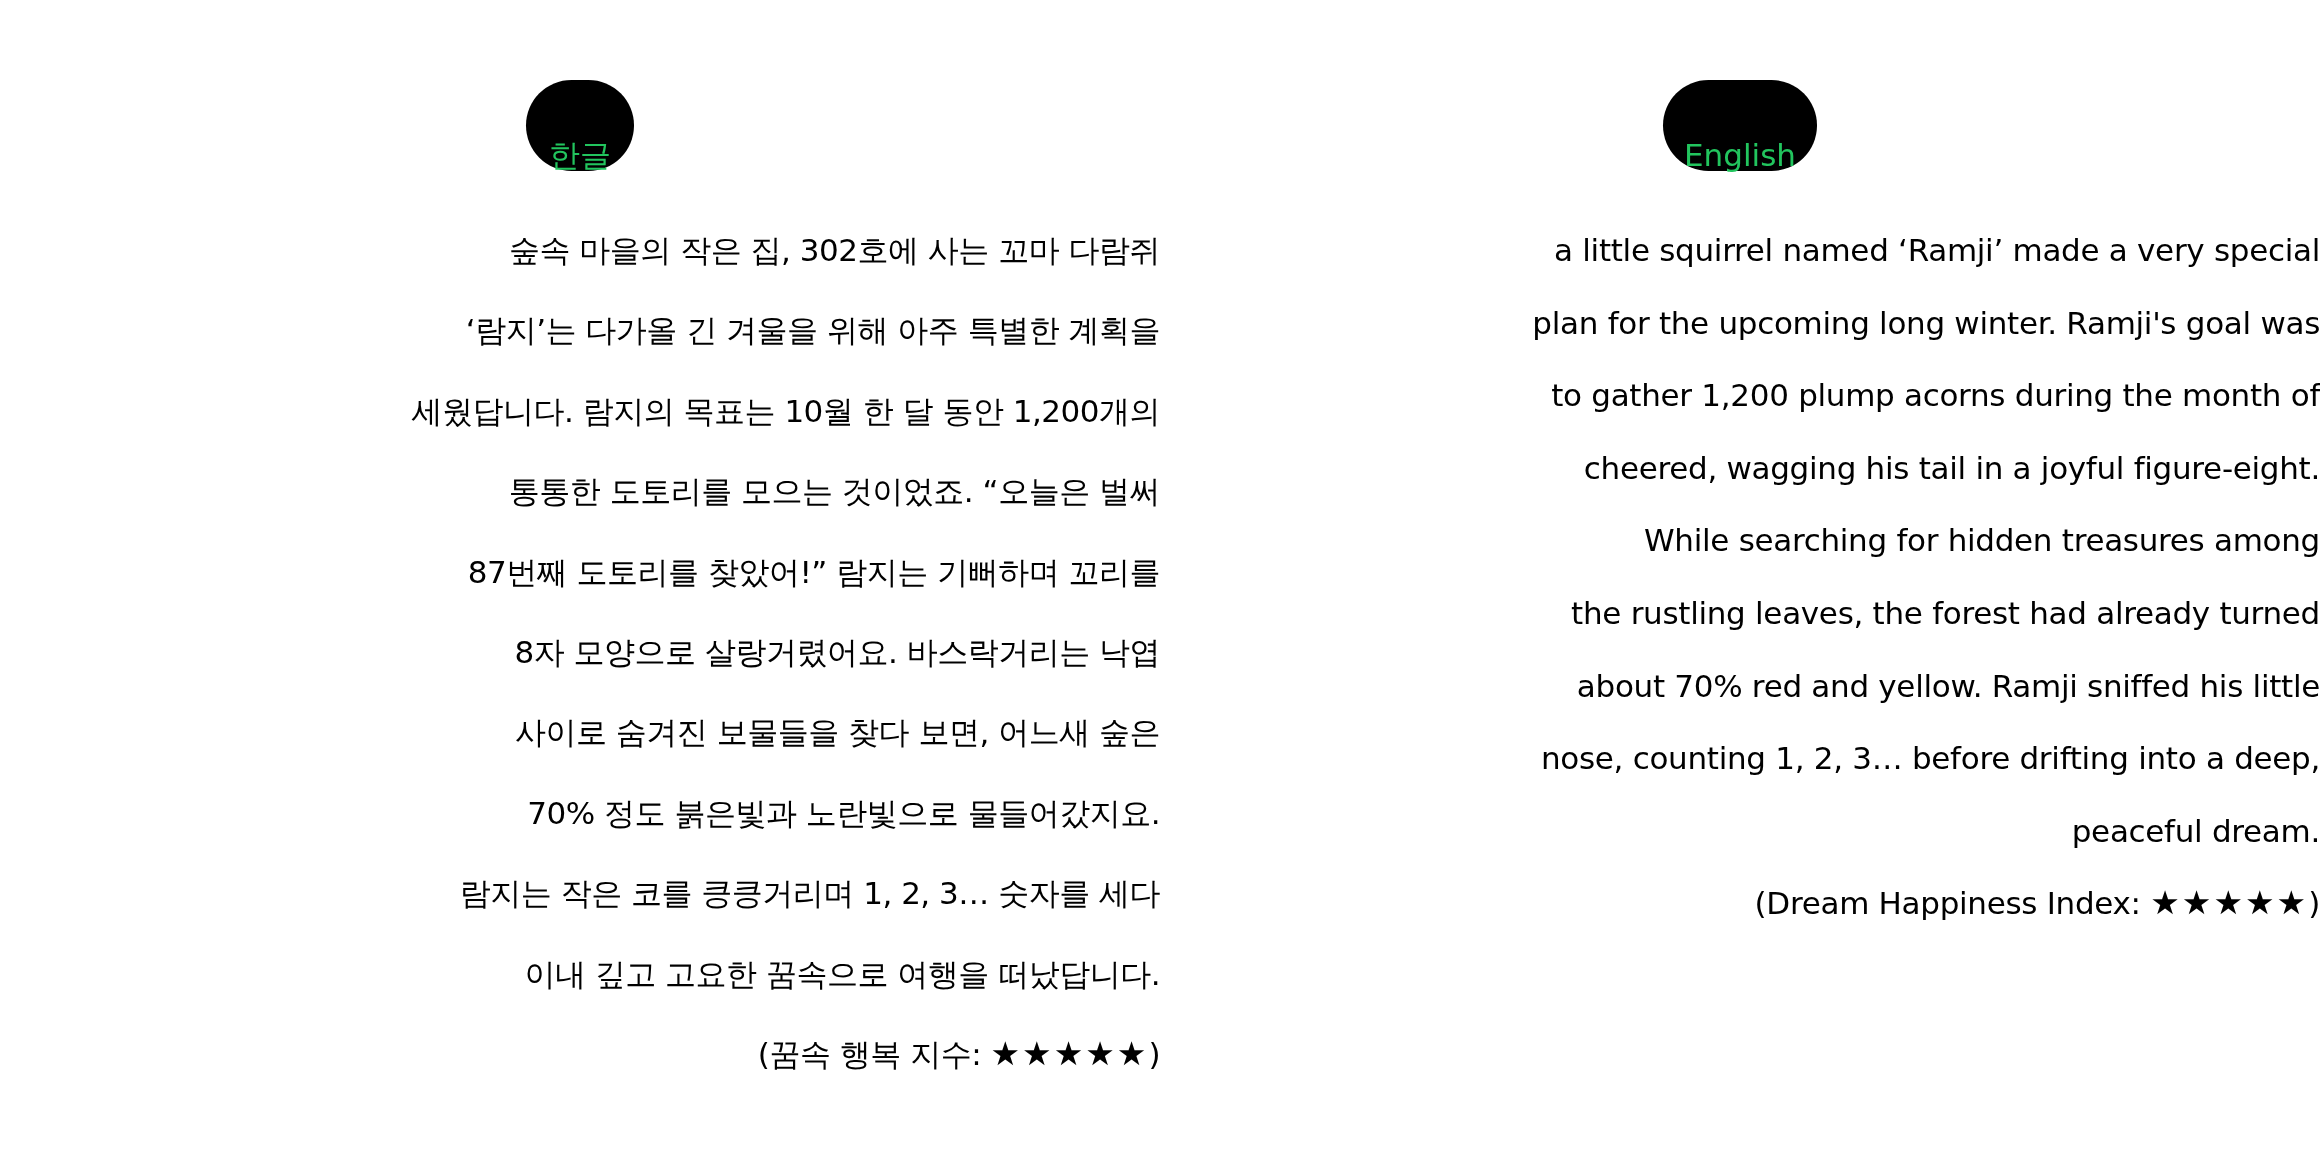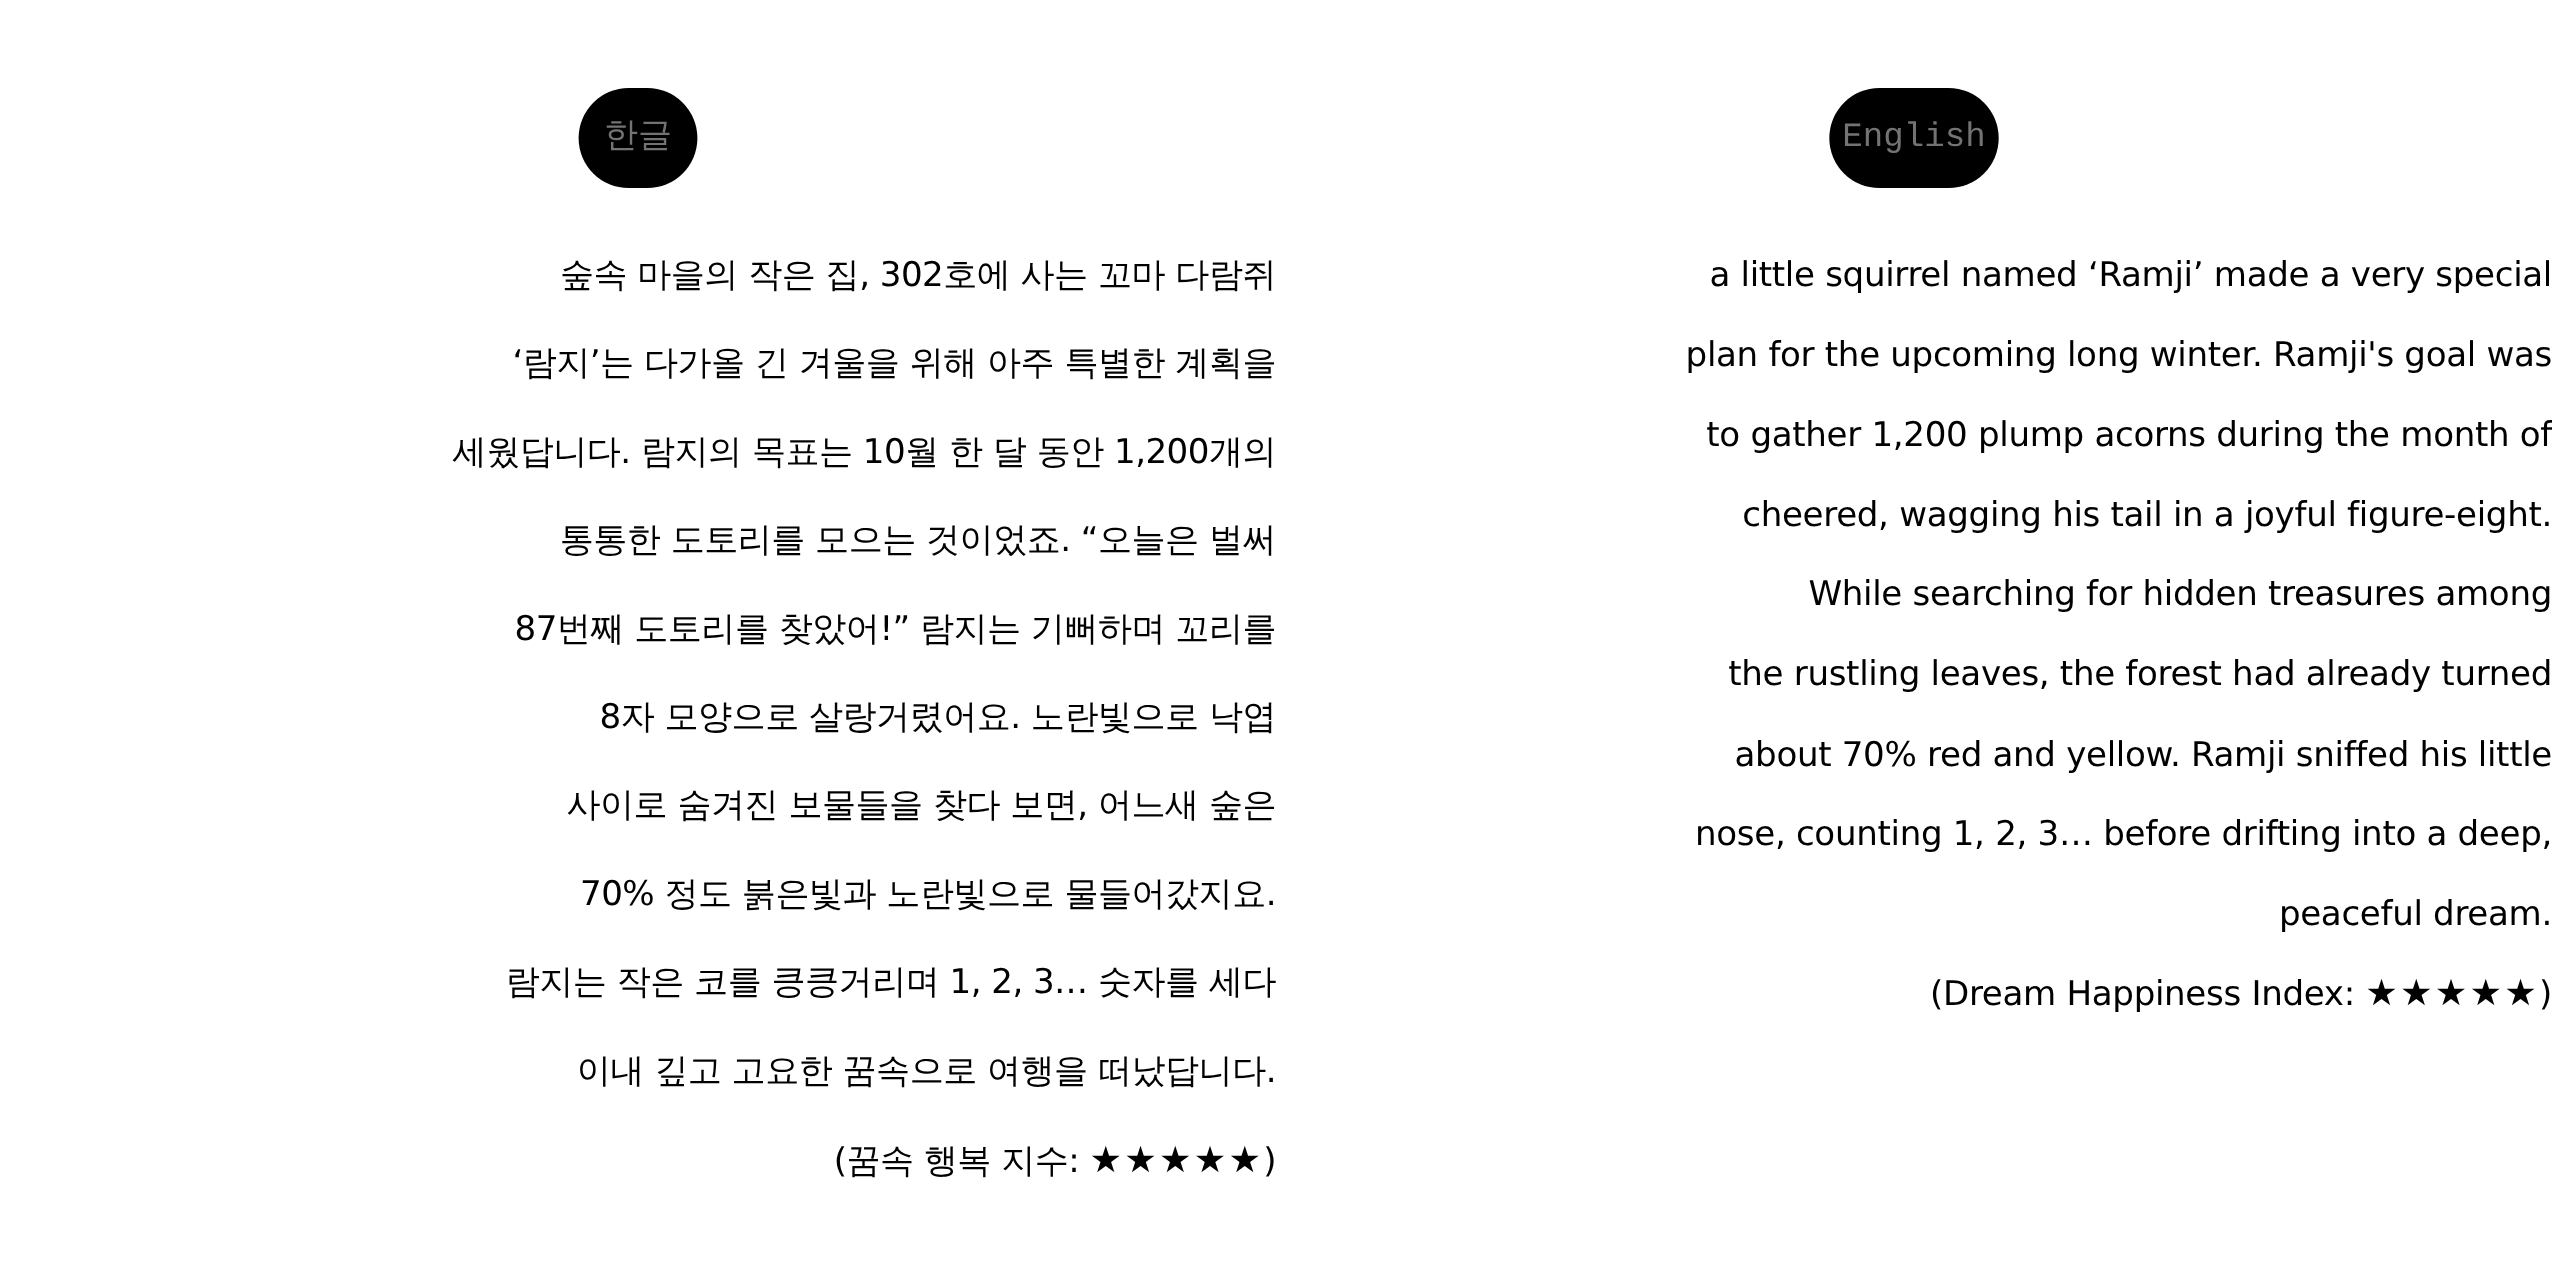--- a/index.html
+++ b/index.html
@@ -24,29 +24,28 @@
     .column.en { left: 1160px; }
 
     .pill {
       position: absolute;
       top: 80px;
       left: 50%;
       transform: translateX(-50%);
       height: 91px;
       border-radius: 46px;
       background: #000000;
-      color: #737373;
+      color: #22c55e;
       display: flex;
-      align-items: center;
+      align-items: flex-end;
       justify-content: center;
       font-size: 31px;
       line-height: 1;
       white-space: nowrap;
       cursor: pointer;
-      font-family: Liberation Mono, monospace;
     }
     .column.ko .pill { width: 108px; }
     .column.en .pill { width: 154px; }
 
     .lines {
       position: absolute;
       left: 0;
       width: 100%;
       text-align: right;
       list-style: none;
@@ -73,21 +72,21 @@
 <section class="column ko">
   <div class="pill">
     <span>한글</span>
   </div>
   <div class="lines">
     <span class="line">숲속 마을의 작은 집, 302호에 사는 꼬마 다람쥐</span>
     <span class="line">‘람지’는 다가올 긴 겨울을 위해 아주 특별한 계획을</span>
     <span class="line">세웠답니다. 람지의 목표는 10월 한 달 동안 1,200개의</span>
     <span class="line">통통한 도토리를 모으는 것이었죠. “오늘은 벌써</span>
     <span class="line">87번째 도토리를 찾았어!” 람지는 기뻐하며 꼬리를</span>
-    <span class="line">8자 모양으로 살랑거렸어요. 노란빛으로 낙엽</span>
+    <span class="line">8자 모양으로 살랑거렸어요. 바스락거리는 낙엽</span>
     <span class="line">사이로 숨겨진 보물들을 찾다 보면, 어느새 숲은</span>
     <span class="line">70% 정도 붉은빛과 노란빛으로 물들어갔지요.</span>
     <span class="line">람지는 작은 코를 킁킁거리며 1, 2, 3… 숫자를 세다</span>
     <span class="line">이내 깊고 고요한 꿈속으로 여행을 떠났답니다.</span>
     <span class="line rating-line"><span>(꿈속 행복 지수: </span><span class="stars">★★★★★</span><span>)</span></span>
   </div>
 </section>
 
 <section class="column en">
   <div class="pill">

